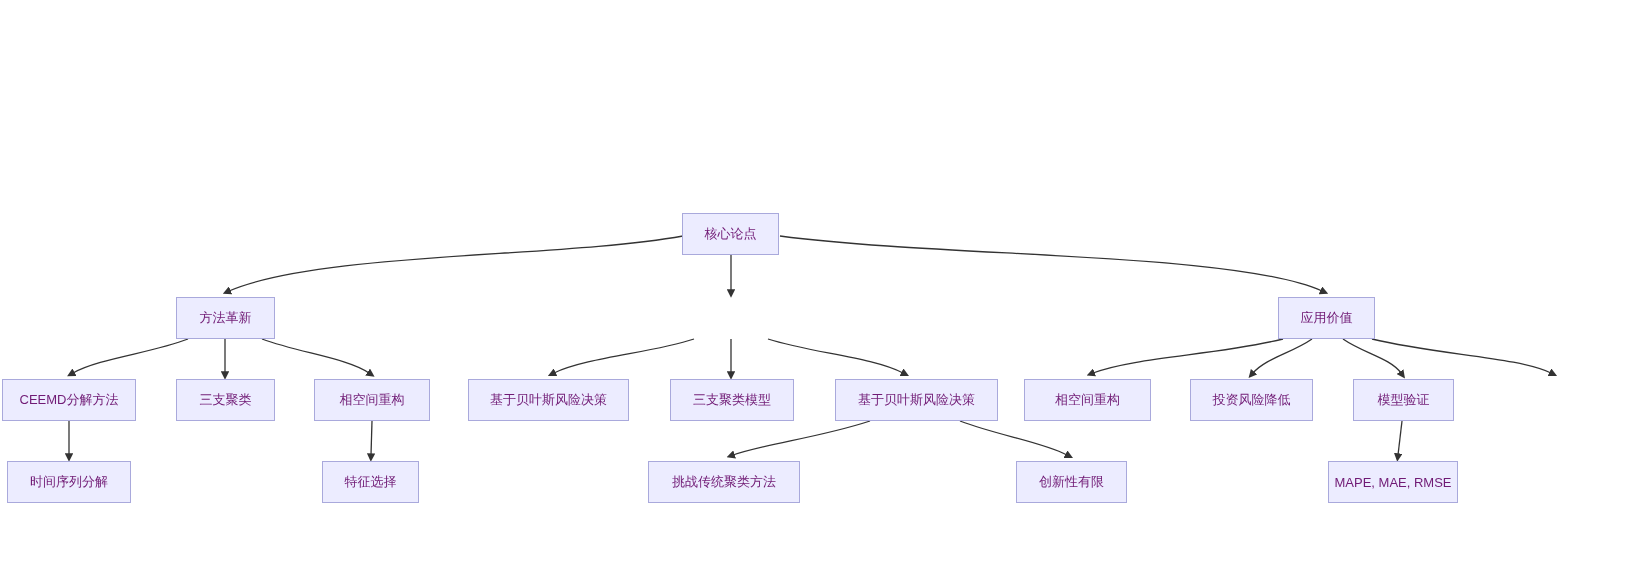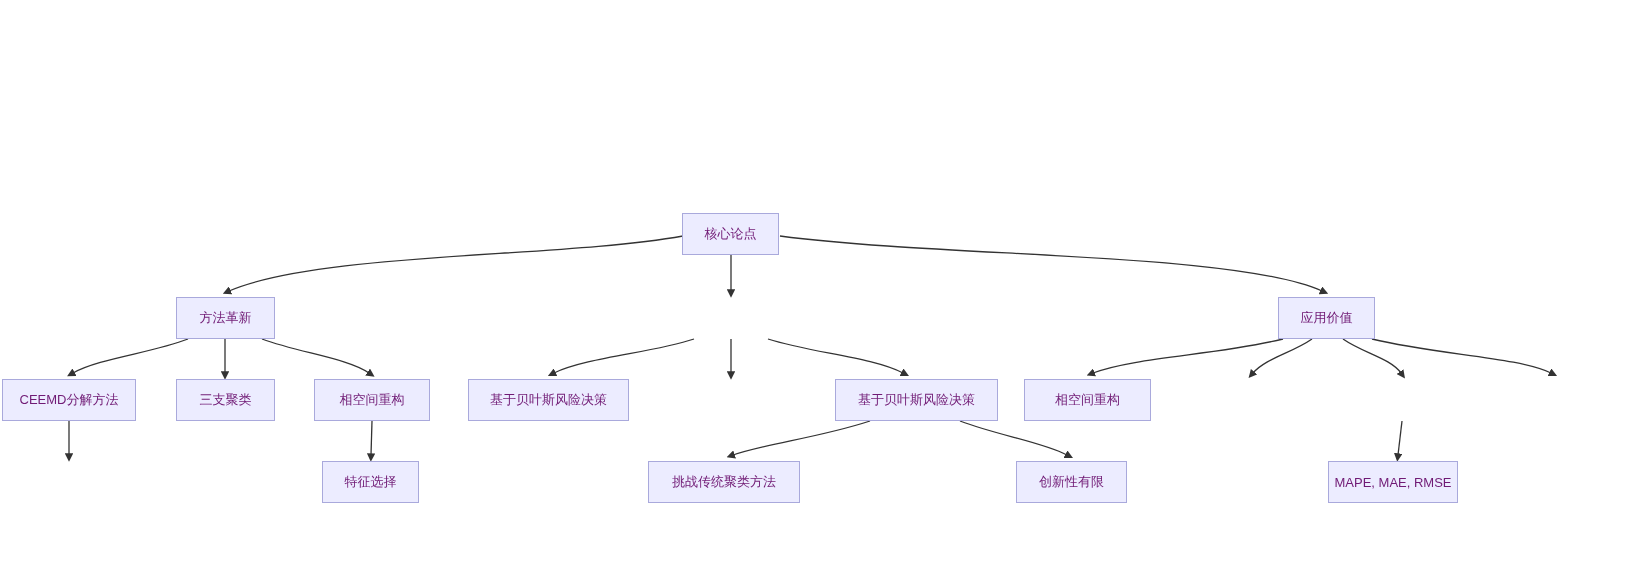--- a/index.html
+++ b/index.html
@@ -70,21 +70,25 @@
 
   <div class="node" style="left:682px; top:213px; width:97px">核心论点</div>
 
   <div class="node" style="left:176px; top:297px; width:99px">方法革新</div>
   <div class="node" style="left:1278px; top:297px; width:97px">应用价值</div>
 
   <div class="node" style="left:2px; top:379px; width:134px">CEEMD分解方法</div>
   <div class="node" style="left:176px; top:379px; width:99px">三支聚类</div>
   <div class="node" style="left:468px; top:379px; width:161px">基于贝叶斯风险决策</div>
   <div class="node" style="left:314px; top:379px; width:116px">相空间重构</div>
+  <div class="node" style="left:670px; top:379px; width:124px">三支聚类模型</div>
   <div class="node" style="left:835px; top:379px; width:163px">基于贝叶斯风险决策</div>
   <div class="node" style="left:1024px; top:379px; width:127px">相空间重构</div>
+  <div class="node" style="left:1190px; top:379px; width:123px">投资风险降低</div>
+  <div class="node" style="left:1353px; top:379px; width:101px">模型验证</div>
 
+  <div class="node" style="left:7px; top:461px; width:124px">时间序列分解</div>
   <div class="node" style="left:322px; top:461px; width:97px">特征选择</div>
   <div class="node" style="left:648px; top:461px; width:152px">挑战传统聚类方法</div>
   <div class="node" style="left:1016px; top:461px; width:111px">创新性有限</div>
   <div class="node" style="left:1328px; top:461px; width:130px">MAPE, MAE, RMSE</div>
 
 </div>
 
 </body></html>

